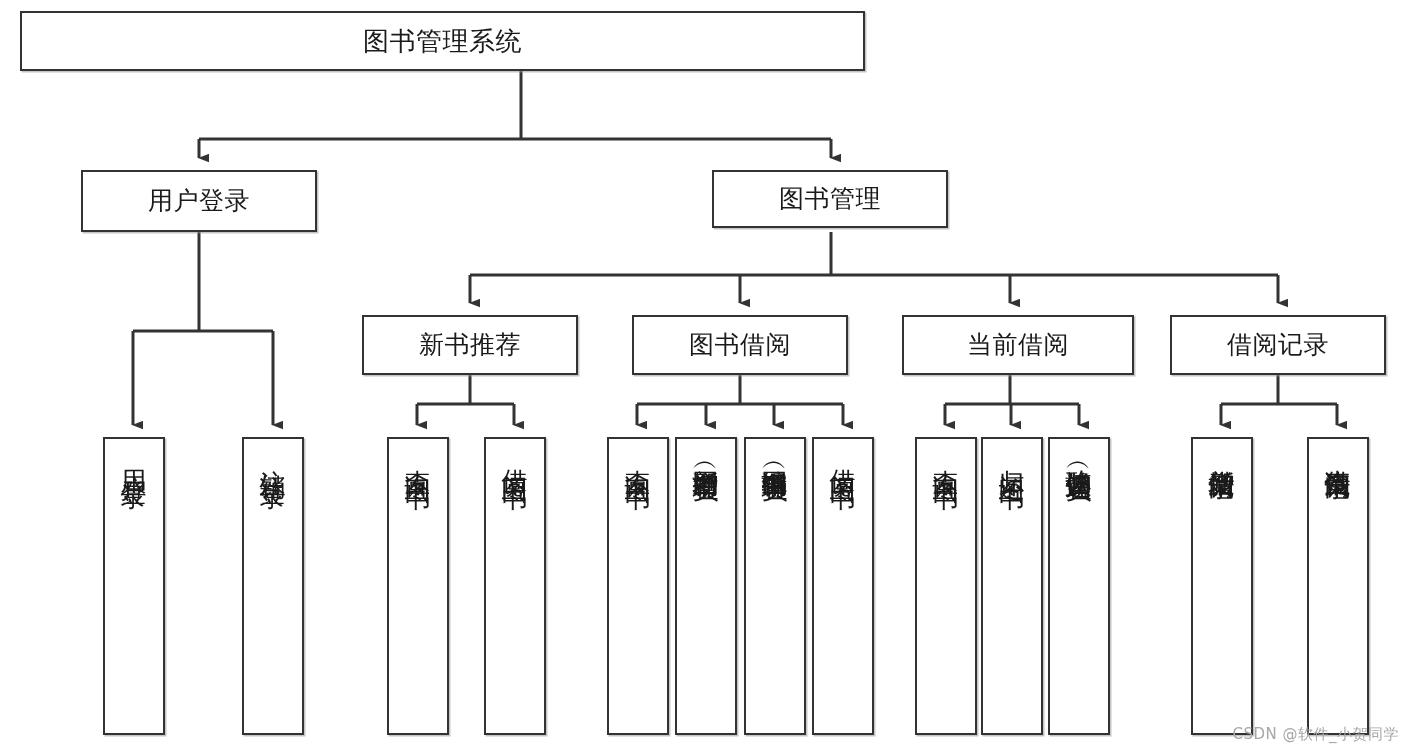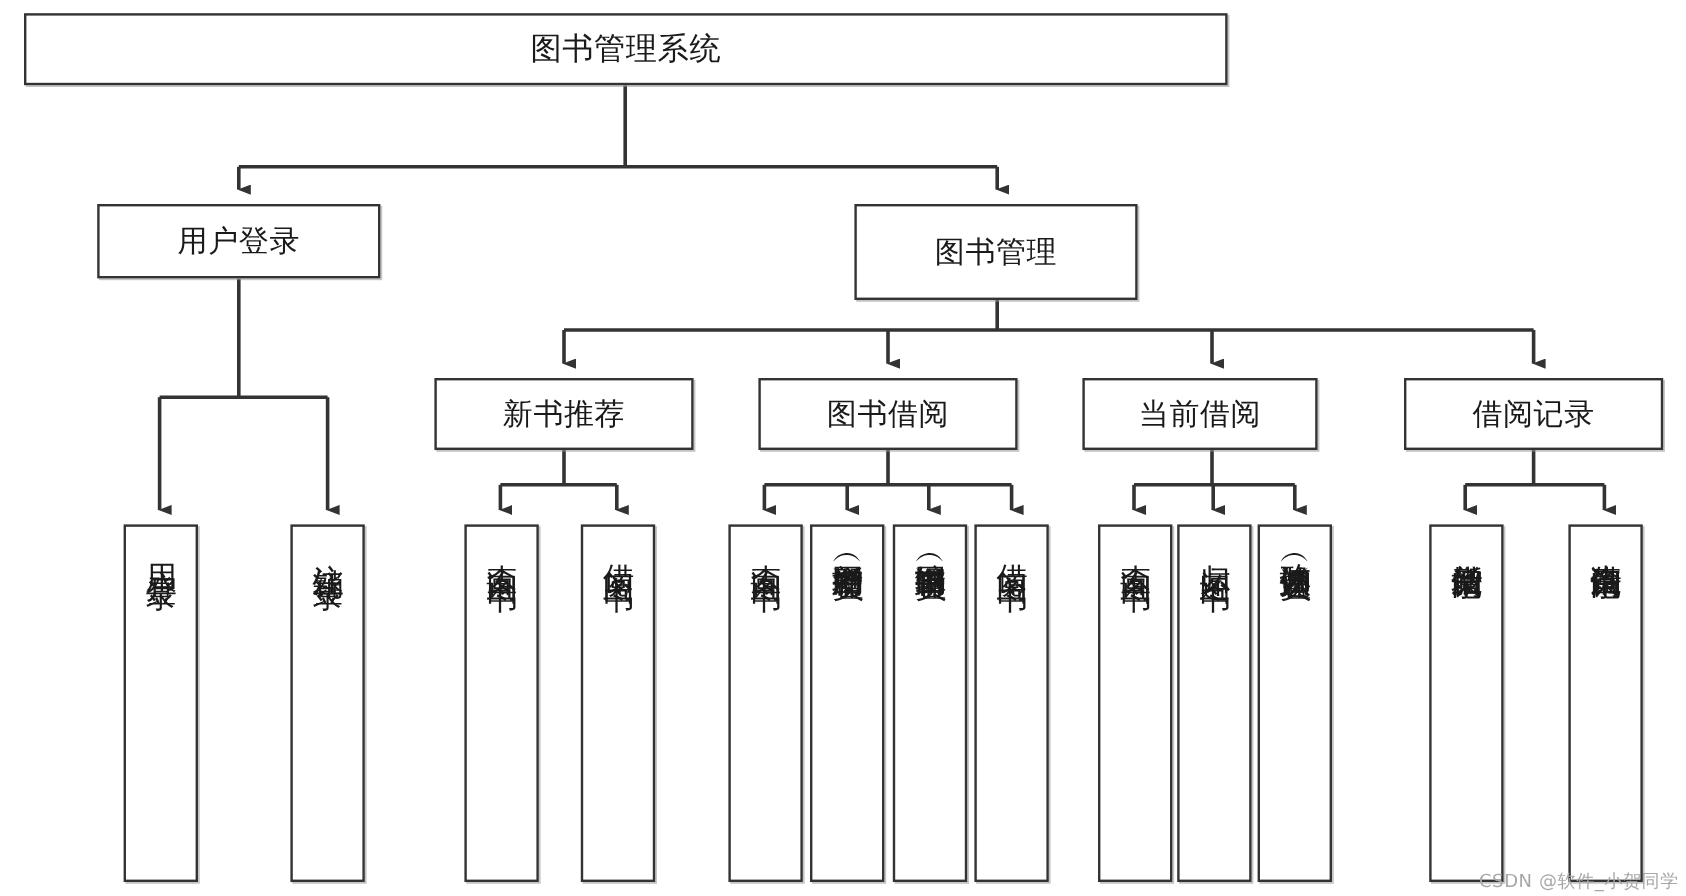--- a/index.html
+++ b/index.html
@@ -126,38 +126,38 @@
       <path d="M1011,404 L1011,425" marker-end="url(#arrowhead)"></path>
       <path d="M1079,404 L1079,425" marker-end="url(#arrowhead)"></path>
 
       <path d="M1278,375 L1278,404"></path>
       <path d="M1221,404 L1337,404"></path>
       <path d="M1221,404 L1221,425" marker-end="url(#arrowhead)"></path>
       <path d="M1337,404 L1337,425" marker-end="url(#arrowhead)"></path>
     </g>
   </svg>
 
-  <div class="node horiz" id="node-root" style="left:20px; top:11px; width:1003px; height:60px;">
+  <div class="node horiz" id="node-root" style="left:20px; top:11px; width:845px; height:60px;">
     <span class="node-label">图书管理系统</span>
   </div>
 
   <div class="node horiz" style="left:81px; top:170px; width:236px; height:62px;">
     <span class="node-label">用户登录</span>
   </div>
-  <div class="node horiz" style="left:712px; top:170px; width:236px; height:80px;">
+  <div class="node horiz" style="left:712px; top:170px; width:236px; height:58px;">
     <span class="node-label">图书管理</span>
   </div>
 
   <div class="node horiz" style="left:632px; top:315px; width:216px; height:60px;">
     <span class="node-label">图书借阅</span>
   </div>
   <div class="node horiz" style="left:362px; top:315px; width:216px; height:60px;">
     <span class="node-label">新书推荐</span>
   </div>
-  <div class="node horiz" style="left:902px; top:315px; width:196px; height:60px;">
+  <div class="node horiz" style="left:902px; top:315px; width:232px; height:60px;">
     <span class="node-label">当前借阅</span>
   </div>
   <div class="node horiz" style="left:1170px; top:315px; width:216px; height:60px;">
     <span class="node-label">借阅记录</span>
   </div>
 
   <div class="node vert" style="left:103px; top:437px; width:62px; height:298px;">
     <span class="node-label">用户登录</span>
   </div>
   <div class="node vert" style="left:242px; top:437px; width:62px; height:298px;">

